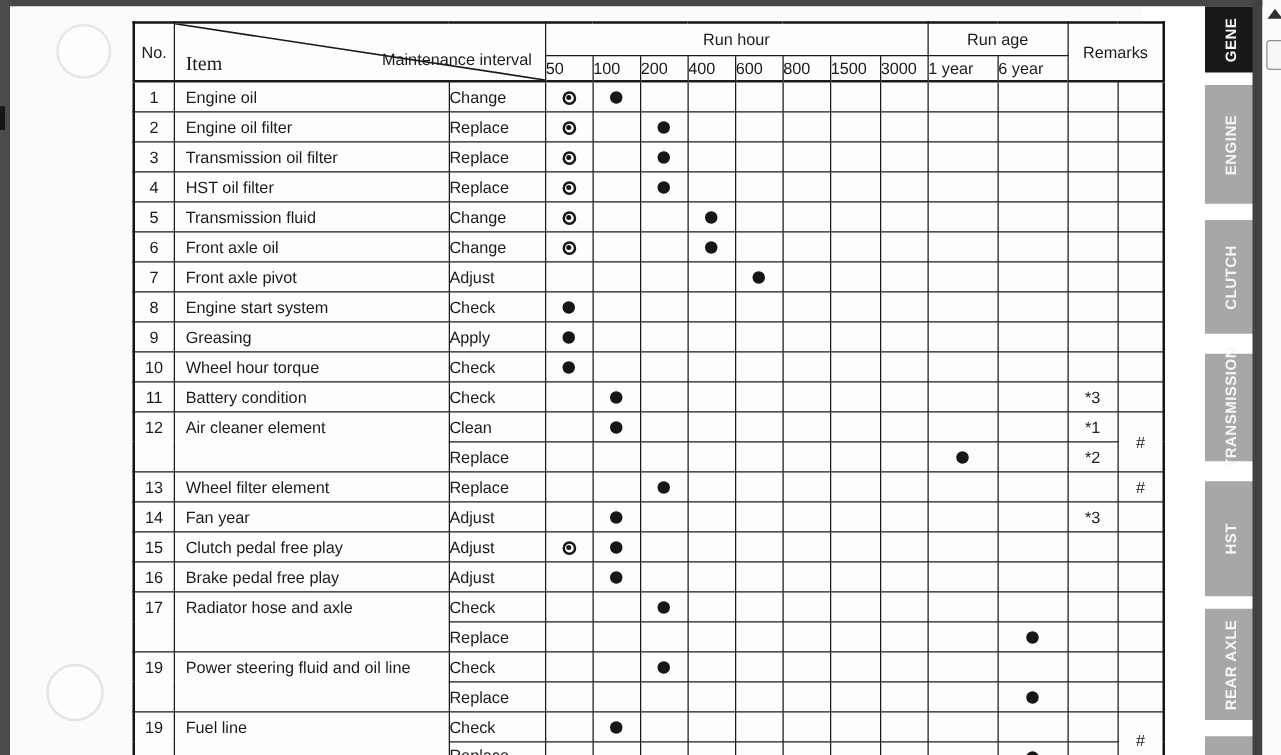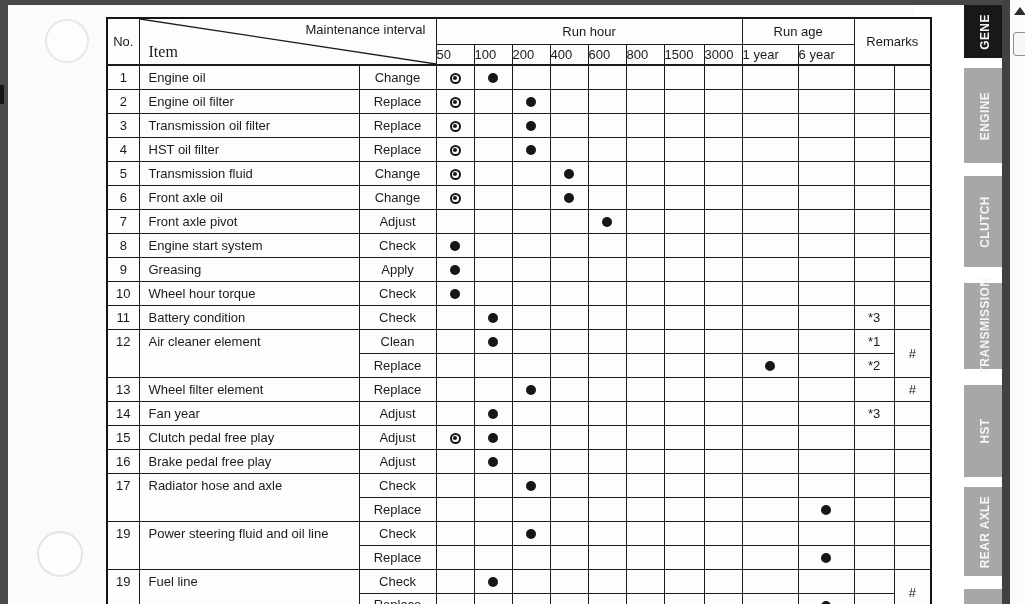--- a/index.html
+++ b/index.html
@@ -20,25 +20,25 @@
   .table-wrap{position:absolute;left:98px;top:17px;}
   table{border-collapse:collapse;table-layout:fixed;width:824px;background:#fdfdfd;}
   td{border:1px solid #1b1b1b;padding:0;font-size:13px;overflow:hidden;white-space:nowrap;}
   table{border:2px solid #141414;}
   .hrowA{height:26px;} .hrowB{height:21px;} .body-row{height:24px;}
   .hdr{text-align:center;font-size:13px;}
   .hrowB td{border-bottom-width:2px;text-align:left;}
   .rs2{border-bottom-width:2px;}
   .diag{position:relative;border-bottom-width:2px;}
   .diag svg{position:absolute;left:0;top:0;width:100%;height:100%;}
-  .mi-label{position:absolute;top:3px;right:10px;font-size:13px;}
+  .mi-label{position:absolute;top:21px;right:10px;font-size:13px;}
   .it-label{position:absolute;bottom:3px;left:9px;font-size:16px;font-family:Liberation Serif, serif;}
   .cell-no{text-align:center;}
   .cell-item{text-align:left;padding-left:9px;}
-  .cell-action{text-align:center;margin-left:38px;}
+  .cell-action{margin-left:38px;}
   .cell-mark{text-align:center;vertical-align:middle;}
   .cell-remark{text-align:center;font-size:13px;}
   .va-top{vertical-align:top;}
   .va-top .ln{display:block;line-height:23px;}
   .mk{display:inline-block;vertical-align:middle;}
   .mk-dot{width:10px;height:10px;border-radius:50%;background:#161616;}
   .mk-fisheye{width:11px;height:11px;border-radius:50%;border:2px solid #161616;box-sizing:border-box;position:relative;}
   .mk-fisheye::after{content:"";position:absolute;left:50%;top:50%;width:4px;height:4px;
                      margin:-2px 0 0 -2px;border-radius:50%;background:#161616;}
   

